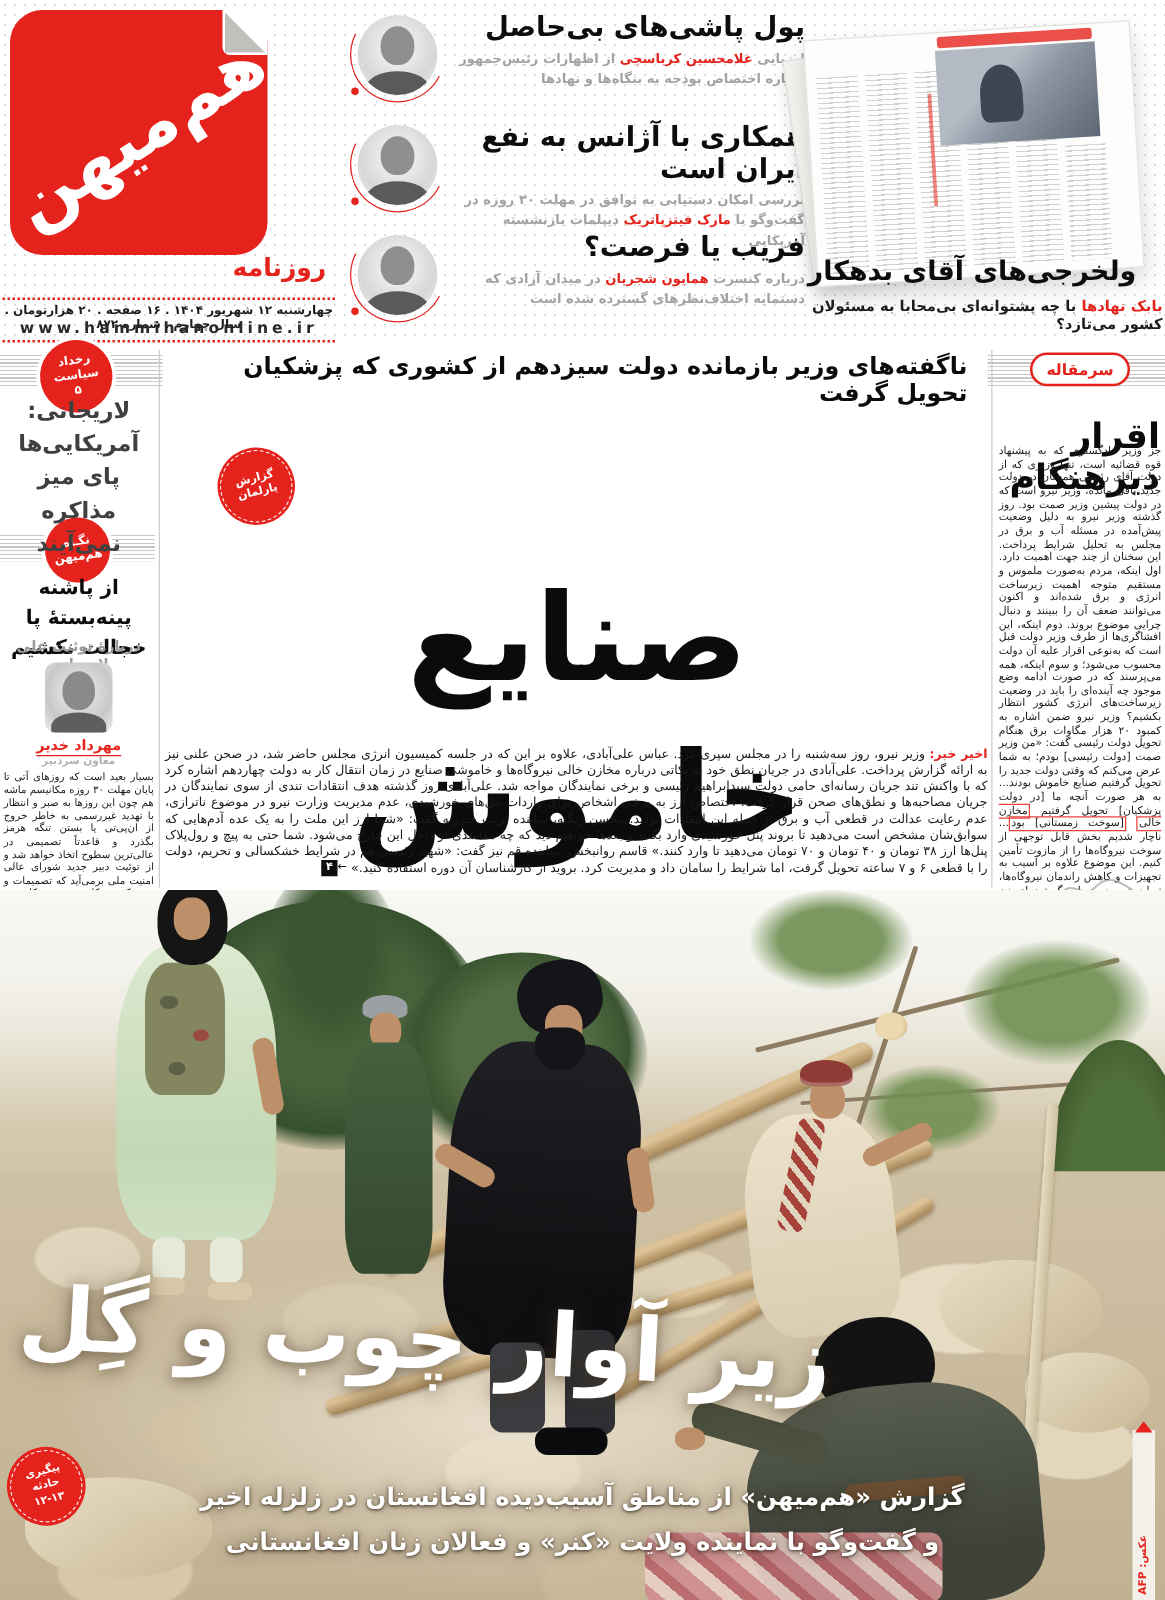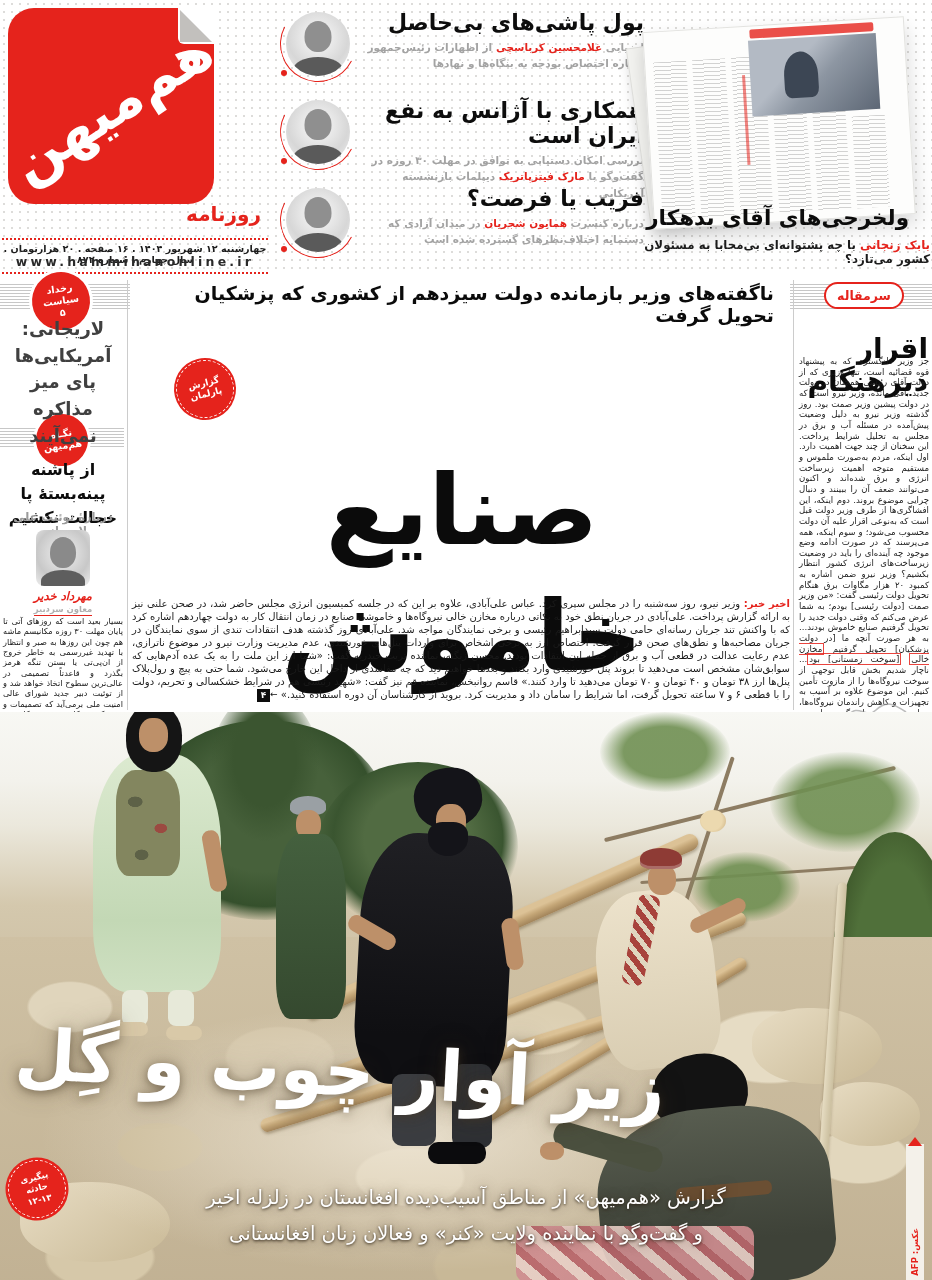--- a/index.html
+++ b/index.html
@@ -98,21 +98,21 @@
   .lr-sub{position:absolute;left:2px;top:510px;width:122px;text-align:center;direction:rtl;
     font-size:11.5px;color:#9b9b9b;font-weight:bold;}
   .author-photo{position:absolute;left:36px;top:530px;width:54px;height:56px;border-radius:8px;overflow:hidden;
     background:radial-gradient(circle at 50% 42%, #ddd 0 30%, #c8c8c8 62%, #eee 100%);}
   .author-photo .head{position:absolute;left:50%;top:7px;transform:translateX(-50%);width:26px;height:31px;
     border-radius:50% 50% 46% 46%;background:#8a8a8a;}
   .author-photo .shoulders{position:absolute;left:50%;bottom:-6px;transform:translateX(-50%);width:44px;height:22px;
     border-radius:50% 50% 0 0;background:#5e5e5e;}
   .author-name{position:absolute;left:2px;top:589px;width:122px;text-align:center;color:var(--red);
     font-size:11.5px;font-weight:bold;}
-  .author-name u{text-decoration:none;border-bottom:1.5px solid var(--red);padding-bottom:12px;font-style:italic;}
+  .author-name u{text-decoration:none;border-bottom:1.5px solid var(--red);padding-bottom:1px;}
   .author-role{position:absolute;left:2px;top:604px;width:122px;text-align:center;color:#b0b0b0;font-size:8.5px;font-weight:bold;}
   .lr-body{position:absolute;left:3px;top:616px;width:120px;direction:rtl;text-align:justify;
     font-size:8.2px;line-height:1.26;color:#1a1a1a;}
 
   
   .ed-h{position:absolute;left:798px;top:332px;width:130px;text-align:right;direction:rtl;
     font-size:28px;font-weight:bold;color:#0b0b0b;}
   .ed-body{position:absolute;left:799px;top:356px;width:130px;direction:rtl;text-align:justify;
     font-size:8.6px;line-height:1.24;color:#1a1a1a;}
   .hl{border:1px solid rgba(229,35,28,.85);padding:0 1px;}
@@ -196,21 +196,21 @@
   .m4-belt{left:676px;top:472px;width:96px;height:14px;background:#6b4f33;border-radius:6px;transform:rotate(-5deg);}
 
   .blanket{left:516px;top:514px;width:238px;height:56px;border-radius:10px;opacity:.92;
     background:repeating-linear-gradient(40deg,#cf8d90 0 12px,#e8cfc6 12px 22px,#b9666b 22px 30px);}
 
   
   .photo-headline{position:absolute;left:10px;top:318px;width:660px;direction:rtl;text-align:center;
     color:#fff;font-size:70px;font-weight:bold;transform:rotate(3deg);
     text-shadow:0 2px 10px rgba(70,55,35,.55), 0 0 26px rgba(70,55,35,.35);}
   .photo-cap{position:absolute;left:30px;top:468px;width:872px;direction:rtl;text-align:center;
-    color:#fff;font-size:19.5px;font-weight:normal;line-height:1.85;
+    color:#fff;font-size:19.5px;font-weight:bold;line-height:1.85;
     text-shadow:0 1px 3px rgba(45,35,22,.95), 0 0 12px rgba(60,45,30,.55);}
   .photo-badge{position:absolute;left:8px;top:448px;width:58px;height:58px;border-radius:50%;background:var(--red);
     border:1.6px dashed rgba(255,255,255,.95);box-shadow:0 0 0 2.5px var(--red);transform:rotate(-14deg);
     color:#fff;font-weight:bold;font-size:8.6px;line-height:1.3;display:flex;flex-direction:column;align-items:center;justify-content:center;}
   .credit-strip{position:absolute;left:906px;top:432px;width:18px;height:136px;background:#f4f1ea;
     display:flex;align-items:flex-end;justify-content:center;padding-bottom:4px;}
   .credit-strip::before{content:"";position:absolute;left:2px;top:-7px;width:0;height:0;
     border-style:solid;border-width:0 7px 9px 7px;border-color:transparent transparent var(--red) transparent;}
   .credit-text{writing-mode:vertical-rl;transform:rotate(180deg);color:var(--red);font-size:8.5px;font-weight:bold;direction:rtl;}
 </style>
@@ -278,21 +278,21 @@
       <div class="tcol" style="left:8px"></div>
         <div class="tcol" style="left:47px"></div>
       <div class="tcol" style="left:86px"></div>
         <div class="tcol" style="left:125px"></div>
       <div class="tcol" style="left:164px"></div>
         <div class="tcol" style="left:203px;top:96px"></div>
       <div class="tphoto"></div>
       <div class="tred1"></div>
     </div>
     <div class="preview-headline">ولخرجی‌های آقای بدهکار</div>
-    <div class="preview-sub"><span class="red b">بابک زنجانی</span><span> با چه پشتوانه‌ای بی‌محابا به مسئولان کشور می‌تازد؟</span></div>
+    <div class="preview-sub"><span class="red b">بابک نهادها</span><span> با چه پشتوانه‌ای بی‌محابا به مسئولان کشور می‌تازد؟</span></div>
   </div>
 
   <div class="band"></div>
   <div class="rail-band"></div>
   <div class="vrule" style="left:127px"></div>
   <div class="vrule" style="left:793px"></div>
 
   <div class="badge-circle badge-rokhdad">
     <span>رخداد</span>
       <span>سیاست</span>

